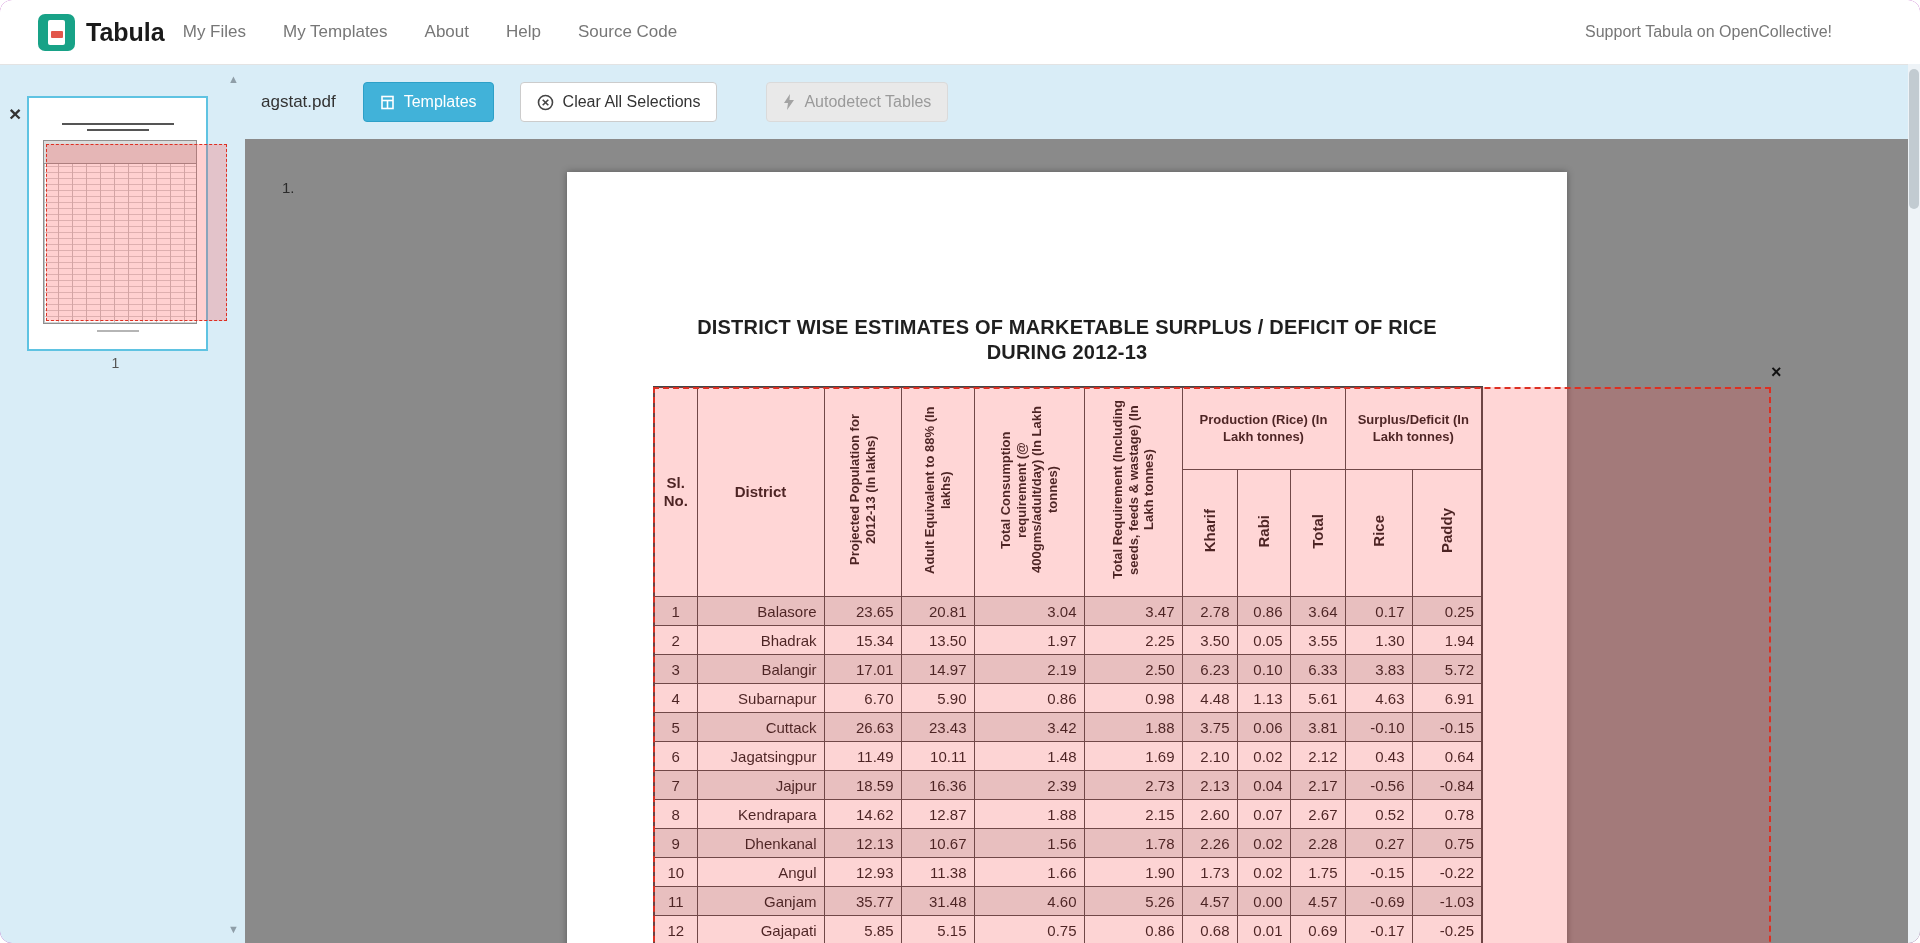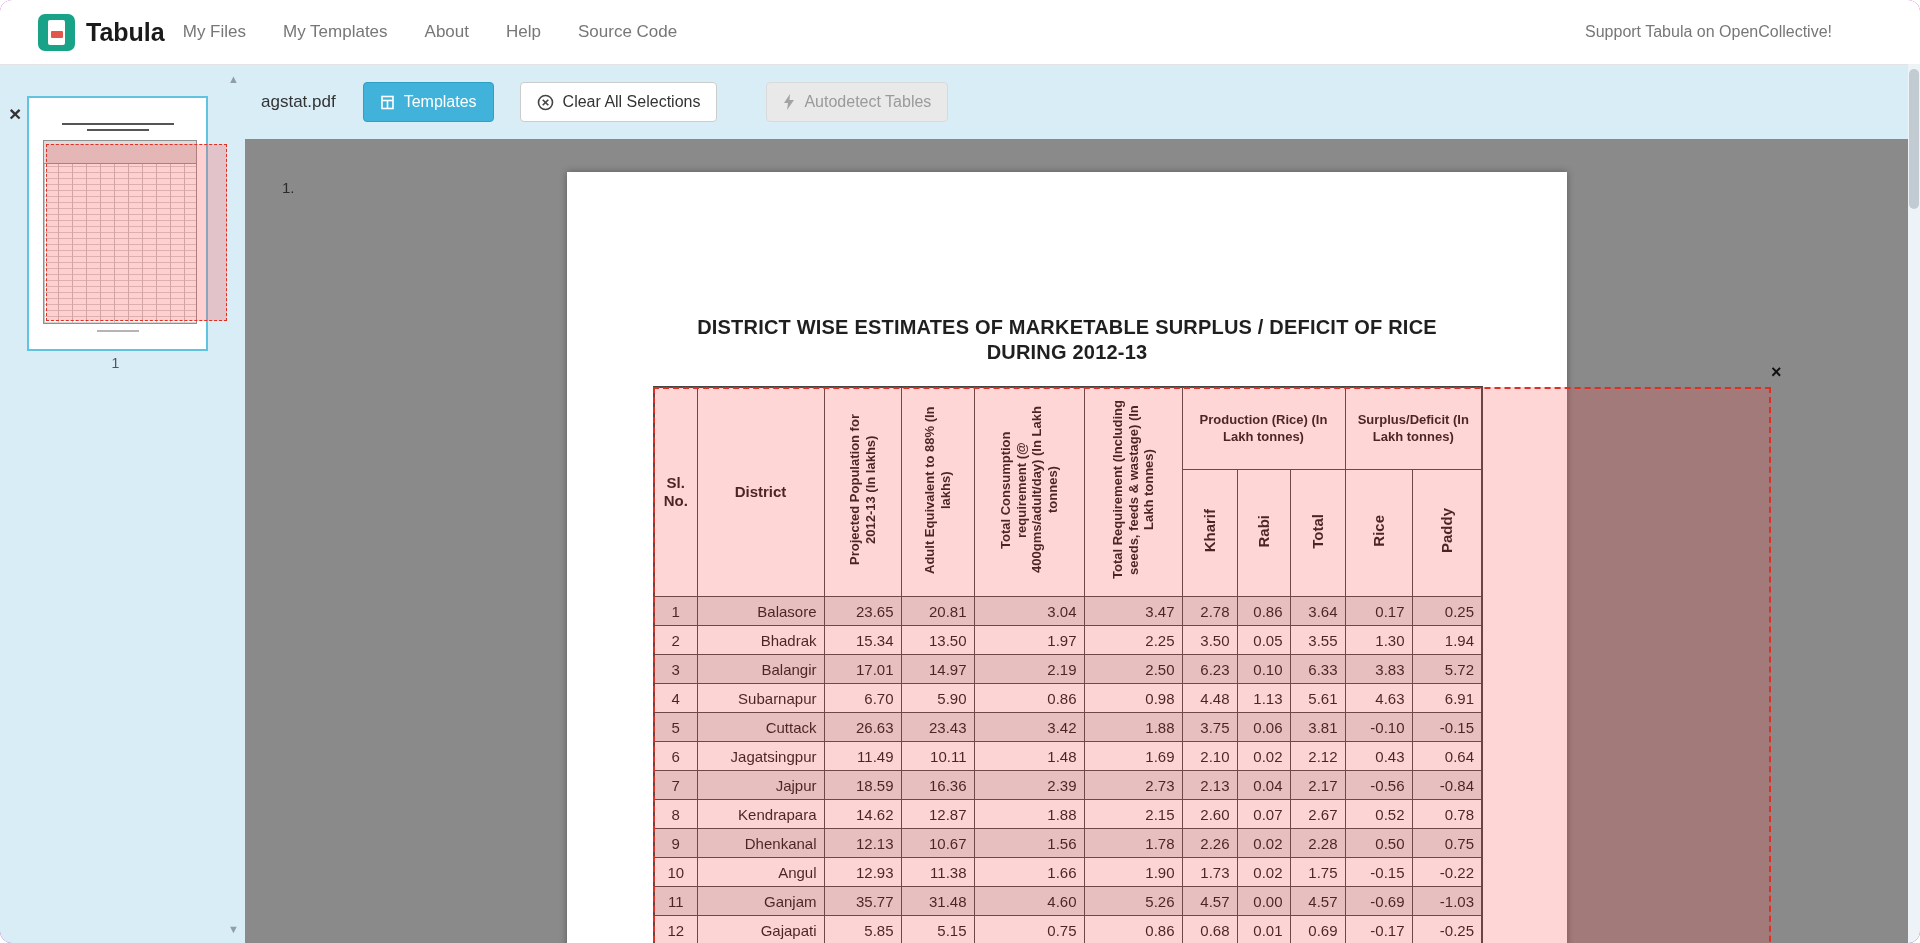--- a/index.html
+++ b/index.html
@@ -320,21 +320,21 @@
                 <tr>
                   <td class="al-c">9</td>
                   <td class="al-l">Dhenkanal</td>
                   <td class="al-r">12.13</td>
                   <td class="al-r">10.67</td>
                   <td class="al-r">1.56</td>
                   <td class="al-r">1.78</td>
                   <td class="al-r">2.26</td>
                   <td class="al-r">0.02</td>
                   <td class="al-r">2.28</td>
-                  <td class="al-r">0.50</td>
+                  <td class="al-r">0.27</td>
                   <td class="al-r">0.75</td>
                 </tr>
                 <tr>
                   <td class="al-c">10</td>
                   <td class="al-l">Angul</td>
                   <td class="al-r">12.93</td>
                   <td class="al-r">11.38</td>
                   <td class="al-r">1.66</td>
                   <td class="al-r">1.90</td>
                   <td class="al-r">1.73</td>

